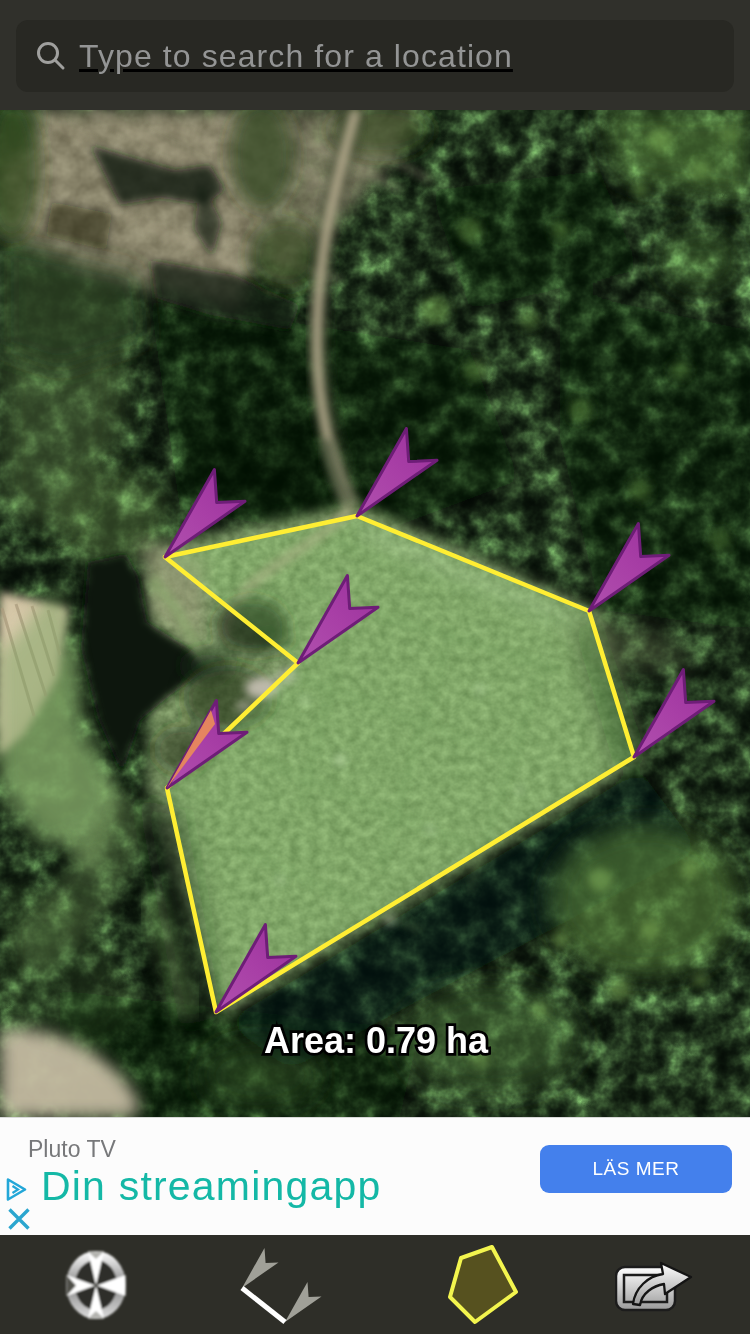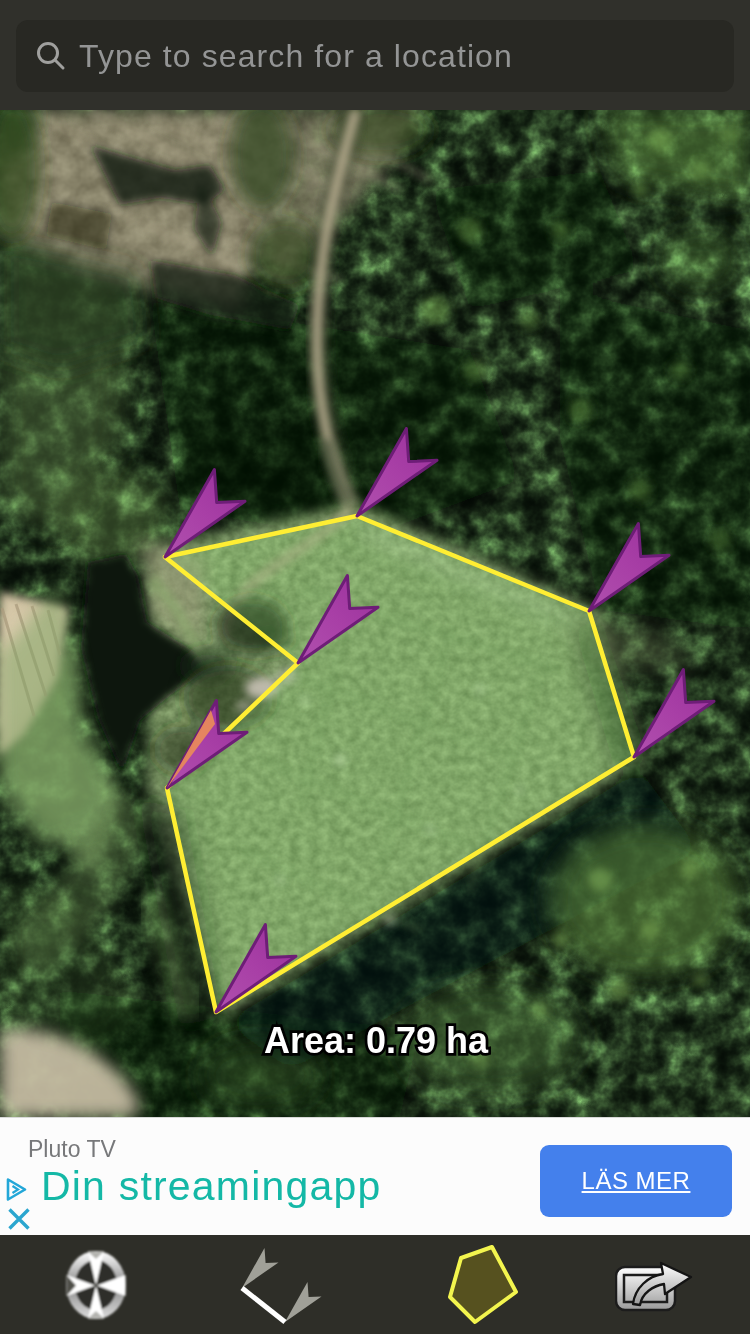--- a/index.html
+++ b/index.html
@@ -1,25 +1,25 @@
 <!DOCTYPE html>
 <html><head>
 <meta charset="utf-8">
 <style>
   html,body{margin:0;padding:0;background:#000;}
   *{box-sizing:border-box;}
   #app{position:relative;width:750px;height:1334px;overflow:hidden;font-family:"Liberation Sans",sans-serif;background:#1b261a;}
   #topbar{position:absolute;left:0;top:0;width:750px;height:110px;background:#30302b;}
-  #searchfield{position:absolute;left:16px;top:20px;width:718px;height:72px;background:#282823;border-radius:12px;display:flex;align-items:center;}
+  #searchfield{position:absolute;left:16px;top:20px;width:718px;height:72px;background:#282823;border-radius:12px;display:flex;align-items:center;text-decoration:underline;}
   #searchtext{color:#949595;font-size:32px;margin-left:11px;letter-spacing:1.1px;}
   #maparea{position:absolute;left:0;top:110px;width:750px;height:1276px;}
   #adbar{position:absolute;left:0;top:1117px;width:750px;height:118px;background:#fcfcfc;border-top:1px solid #d8d8d8;}
   #adlabel{position:absolute;left:28px;top:1136px;font-size:23px;color:#77787a;}
   #adtitle{position:absolute;left:41px;top:1163px;font-size:41px;color:#14b8a6;letter-spacing:1.2px;}
-  #adbtn{position:absolute;left:540px;top:1145px;width:192px;height:72px;background:#4480ec;border-radius:9px;color:#fff;font-size:24px;display:flex;align-items:center;justify-content:center;letter-spacing:0.5px;text-decoration:underline;}
+  #adbtn{position:absolute;left:540px;top:1145px;width:192px;height:48px;background:#4480ec;border-radius:9px;color:#fff;font-size:19px;display:flex;align-items:center;justify-content:center;letter-spacing:0.5px;}
   #toolbar{position:absolute;left:0;top:1235px;width:750px;height:99px;background:#2e2e28;}
 </style>
 </head>
 <body>
 <div id="app">
 
   <div id="maparea">
     <svg width="750" height="1007" viewBox="0 0 750 1007">
       <defs>
         <filter id="forest" x="0" y="0" width="100%" height="100%" color-interpolation-filters="sRGB">

